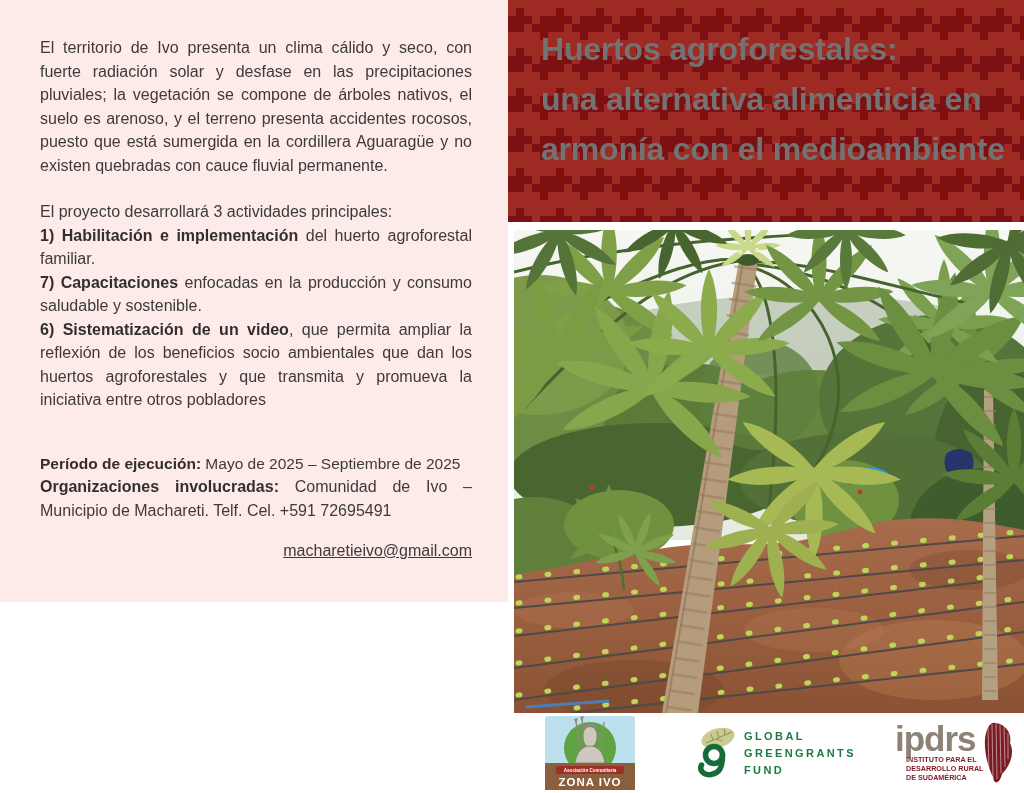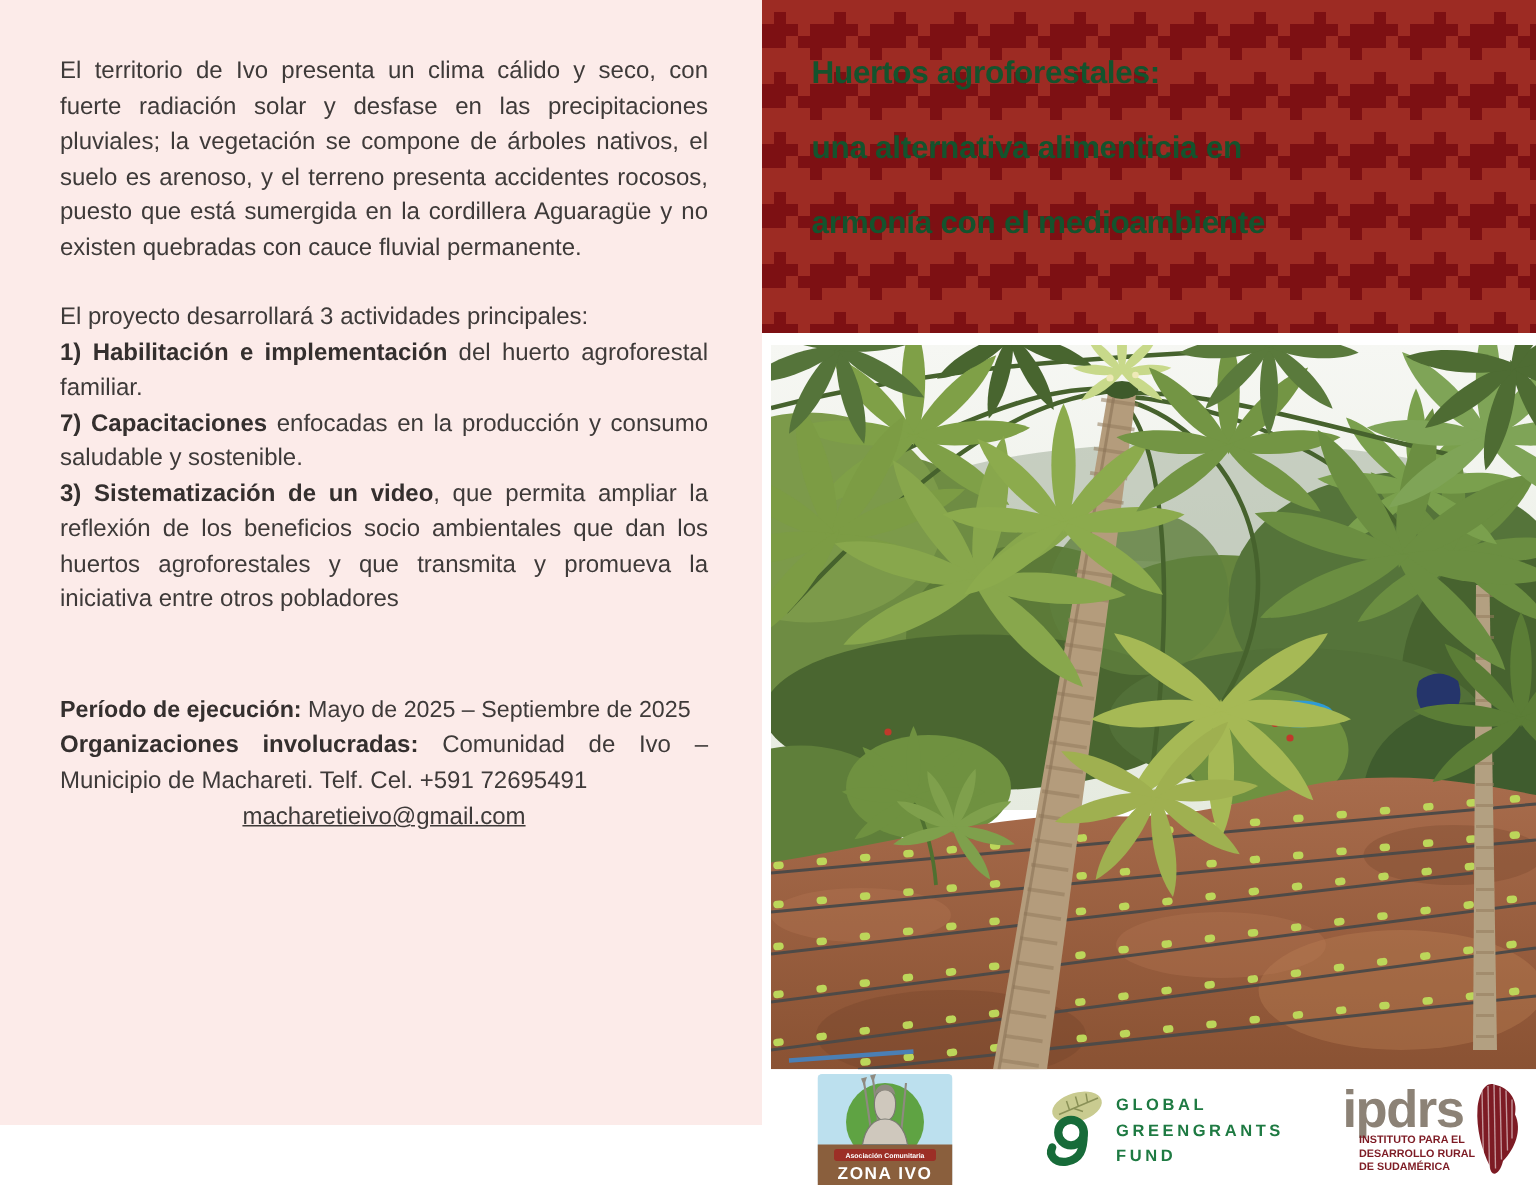--- a/index.html
+++ b/index.html
@@ -2,42 +2,42 @@
 <html><head>
 <meta charset="utf-8">
 <style>
   html,body { margin:0; padding:0; background:#ffffff; }
   .page {
     position:relative; width:1024px; height:793px; overflow:hidden;
     background:#ffffff; font-family:"Liberation Sans", sans-serif;
   }
   
   .left-panel {
-    position:absolute; left:0; top:0; width:508px; height:750px;
+    position:absolute; left:0; top:0; width:508px; height:602px;
     background:#FCEBE9;
   }
   .left-content {
     position:absolute; left:40px; top:36px; width:432px;
     color:#3E3A39; font-size:16px; line-height:23.5px; text-align:justify;
   }
   .para { margin:0; }
   .bold { font-weight:bold; color:#342f2e; }
   .activities-intro { margin-top:23px; }
-  .period-line { margin-top:50px; white-space:nowrap; font-size:15.5px; text-align:left; }
+  .period-line { margin-top:40px; white-space:nowrap; font-size:15.5px; text-align:left; }
   .orgs { }
-  .link-line { margin-top:1px; text-align:center; }
+  .link-line { margin-top:17px; text-align:right; }
   .link { color:#3E3A39; text-decoration:underline; cursor:pointer; }
   
   .header-band {
     position:absolute; left:508px; top:0; width:516px; height:222px; overflow:hidden;
   }
   .header-band .pattern { position:absolute; left:0; top:0; }
   .title-lines {
     position:absolute; left:33px; top:24px; right:16px;
-    color:#14532d; font-weight:bold; font-size:21px; line-height:50px;
+    color:#737373; font-weight:bold; font-size:32px; line-height:50px;
     letter-spacing:-0.2px;
   }
   .photo-wrap {
     position:absolute; left:514px; top:230px; width:510px; height:483px; overflow:hidden;
   }
   .footer-band {
     position:absolute; left:508px; top:713px; width:516px; height:80px; background:#ffffff;
   }
   .logo-zona { position:absolute; left:37px; top:3px; }
   .logo-ggf  { position:absolute; left:180px; top:10px; }
@@ -51,21 +51,21 @@
   <div class="left-panel">
     <div class="left-content">
       <p class="para">El territorio de Ivo presenta un clima cálido y seco, con fuerte radiación solar y desfase en las precipitaciones pluviales; la vegetación se compone de árboles nativos, el suelo es arenoso, y el terreno presenta accidentes rocosos, puesto que está sumergida en la cordillera Aguaragüe y no existen quebradas con cauce fluvial permanente.</p>
 
       <p class="para activities-intro">El proyecto desarrollará 3 actividades principales:</p>
 
       <p class="para"><span class="bold">1)  Habilitación e implementación</span><span> del huerto agroforestal familiar.</span></p>
 
       <p class="para"><span class="bold">7)  Capacitaciones</span><span> enfocadas en la producción y consumo saludable y sostenible.</span></p>
 
-      <p class="para"><span class="bold">3)  Sistematización de un video</span><span>, que permita ampliar la reflexión de los beneficios socio ambientales que dan los huertos agroforestales y que transmita y promueva la iniciativa entre otros pobladores</span></p>
+      <p class="para"><span class="bold">6)  Sistematización de un video</span><span>, que permita ampliar la reflexión de los beneficios socio ambientales que dan los huertos agroforestales y que transmita y promueva la iniciativa entre otros pobladores</span></p>
 
       <p class="para period-line"><span class="bold">Período de ejecución:</span><span> Mayo de 2025 – Septiembre de 2025</span></p>
 
       <p class="para orgs"><span class="bold">Organizaciones involucradas:</span><span> Comunidad de Ivo – Municipio de Machareti. Telf. Cel. +591 72695491</span></p>
 
       <p class="para link-line"><span class="link">macharetieivo@gmail.com</span></p>
 
     </div>
   </div>
 

